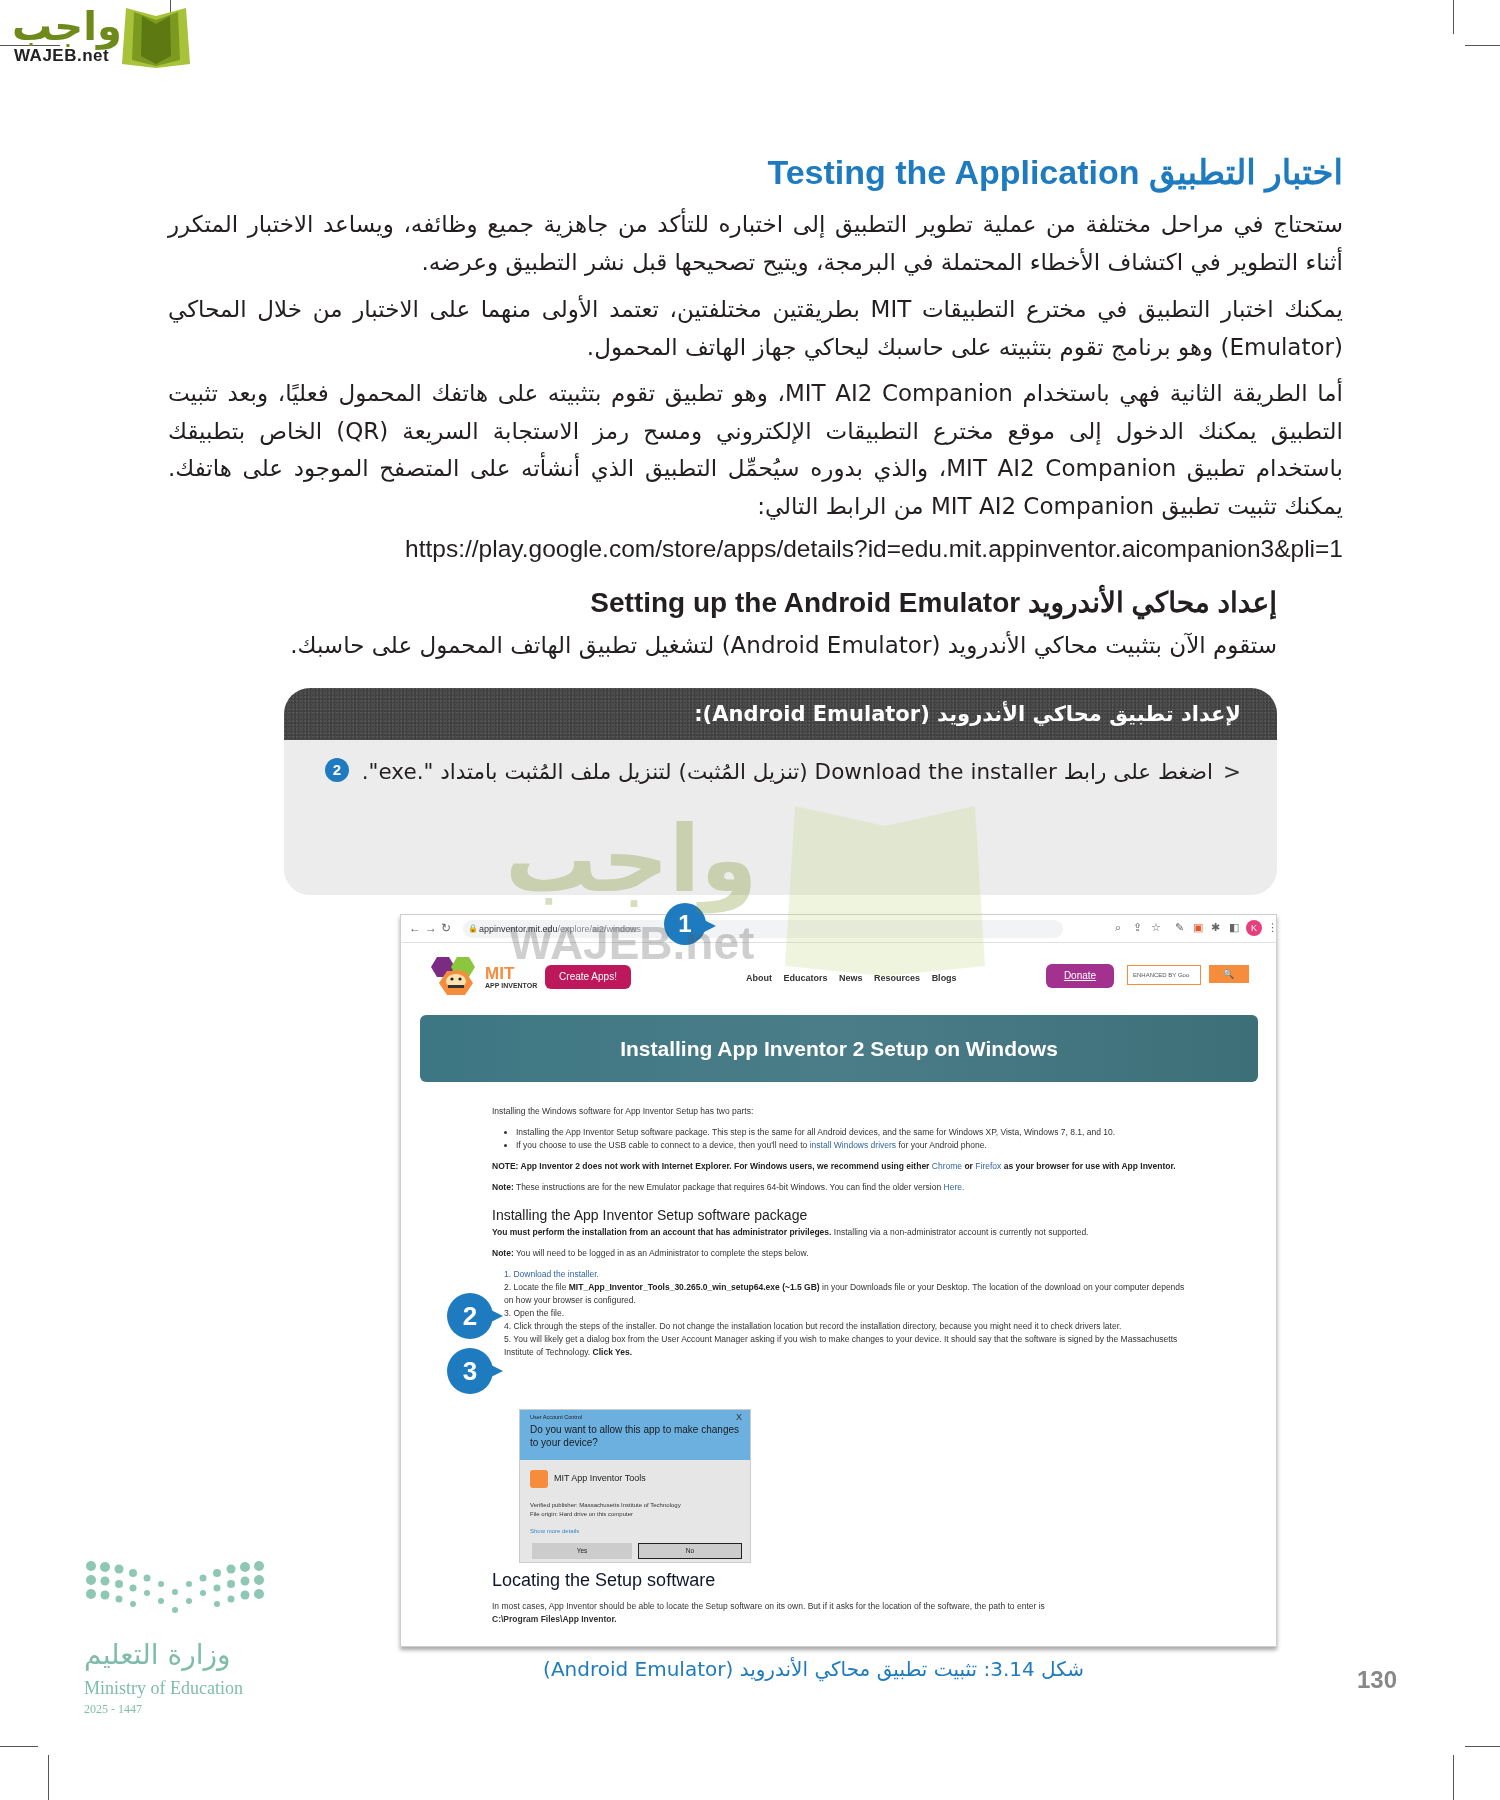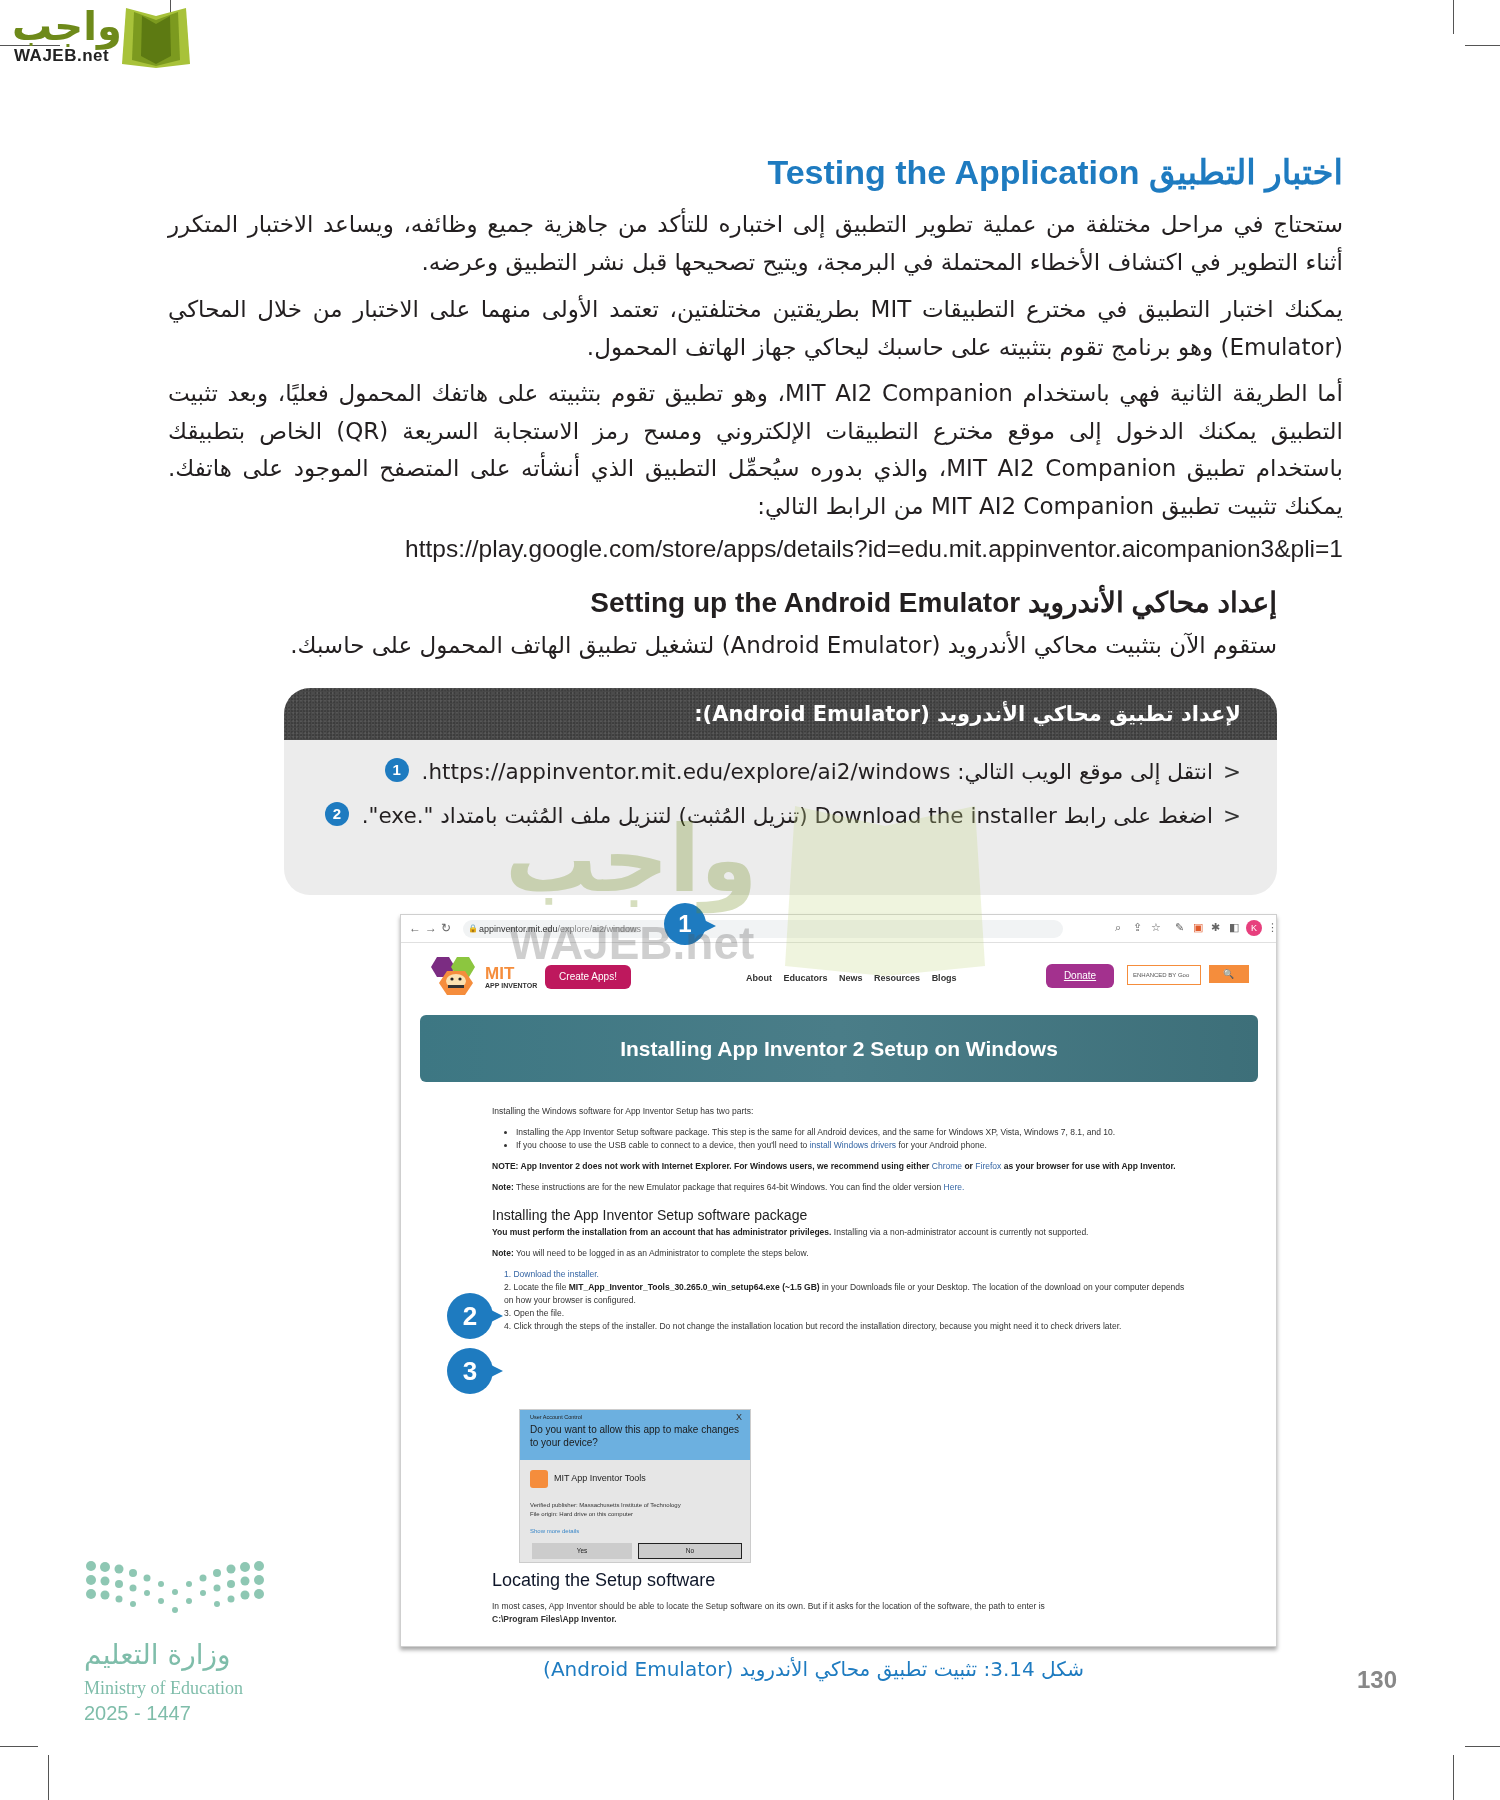--- a/index.html
+++ b/index.html
@@ -83,21 +83,21 @@
   .callout { position: absolute; width: 46px; height: 46px; background: #1e7bc0; border-radius: 50% 50% 50% 50%; color: #fff; font-weight: bold; font-size: 26px; text-align: center; line-height: 46px; font-family: "Liberation Sans", sans-serif; }
   .callout::after { content: ""; position: absolute; right: -10px; top: 16px; border-left: 14px solid #1e7bc0; border-top: 7px solid transparent; border-bottom: 7px solid transparent; }
 
   .caption { position: absolute; right: 416px; top: 1657px; font-size: 20px; color: #1e7bc0; white-space: nowrap; }
   .page-number { position: absolute; left: 1357px; top: 1666px; font-size: 24px; color: #888; font-family: "Liberation Sans", sans-serif; font-weight: bold; }
 
   .moe { position: absolute; left: 80px; top: 1560px; width: 200px; height: 170px; }
   .moe .dots { position: absolute; left: 5px; top: 0; width: 180px; height: 60px; }
   .moe .ar { position: absolute; left: 4px; top: 78px; font-size: 28px; color: #7fbdaa; }
   .moe .en { position: absolute; left: 4px; top: 118px; font-size: 18px; color: #7fbdaa; font-family: Liberation Serif, serif; }
-  .moe .yr { position: absolute; left: 4px; top: 142px; font-size: 20px; color: #7fbdaa; font-family: Liberation Sans, sans-serif; }
+  .moe .yr { position: absolute; left: 4px; top: 142px; font-size: 12px; color: #7fbdaa; font-family: Liberation Serif, serif; }
 
   .watermark { position: absolute; left: 505px; top: 806px; width: 500px; height: 170px; opacity: 0.28; pointer-events: none; }
   .watermark .ar { position: absolute; left: 0; top: 0; font-size: 92px; font-weight: bold; color: #6e8a1a; }
   .watermark .en { position: absolute; left: 4px; top: 110px; font-size: 46px; font-weight: bold; color: #555; font-family: "Liberation Sans", sans-serif; }
   .watermark .bk { position: absolute; left: 270px; top: 0; width: 220px; height: 170px; }
 </style>
 </head>
 <body>
 
 <div class="crop v" style="left:170px;top:0;height:34px;"></div>
@@ -129,24 +129,20 @@
 <div class="para rtl" style="top:375px;">أما الطريقة الثانية فهي باستخدام MIT AI2 Companion، وهو تطبيق تقوم بتثبيته على هاتفك المحمول فعليًا، وبعد تثبيت التطبيق يمكنك الدخول إلى موقع مخترع التطبيقات الإلكتروني ومسح رمز الاستجابة السريعة (QR) الخاص بتطبيقك باستخدام تطبيق MIT AI2 Companion، والذي بدوره سيُحمِّل التطبيق الذي أنشأته على المتصفح الموجود على هاتفك. يمكنك تثبيت تطبيق MIT AI2 Companion من الرابط التالي:</div>
 
 <div class="link-line">https://play.google.com/store/apps/details?id=edu.mit.appinventor.aicompanion3&amp;pli=1</div>
 
 <div class="sub-title rtl">إعداد محاكي الأندرويد Setting up the Android Emulator</div>
 <div class="sub-para rtl">ستقوم الآن بتثبيت محاكي الأندرويد (Android Emulator) لتشغيل تطبيق الهاتف المحمول على حاسبك.</div>
 
 <div class="box">
   <div class="box-head rtl">لإعداد تطبيق محاكي الأندرويد (Android Emulator):</div>
   <div class="box-list rtl">
-    <div class="box-item">
-      <span class="arrow">&lt;</span><span>انتقل إلى موقع الويب التالي: https://appinventor.mit.edu/explore/ai2/windows.</span>
-      <span class="num-badge">1</span>
-    </div>
     <div class="box-item">
       <span class="arrow">&lt;</span><span>اضغط على رابط Download the installer (تنزيل المُثبت) لتنزيل ملف المُثبت بامتداد ".exe".</span>
       <span class="num-badge">2</span>
     </div>
   </div>
 </div>
 
 <div class="shot">
   <div class="browser-bar">
     <span class="nav-btn" style="left:8px;">←</span>
@@ -203,20 +199,21 @@
     <p><b>NOTE: App Inventor 2 does not work with Internet Explorer. For Windows users, we recommend using either</b> <span class="blue">Chrome</span> <b>or</b> <span class="blue">Firefox</span> <b>as your browser for use with App Inventor.</b></p>
     <p><b>Note:</b> <span>These instructions are for the new Emulator package that requires 64-bit Windows. You can find the older version</span> <span class="blue">Here.</span></p>
     <div class="h2">Installing the App Inventor Setup software package</div>
     <div><b>You must perform the installation from an account that has administrator privileges.</b> <span>Installing via a non-administrator account is currently not supported.</span></div>
     <p><b>Note:</b> <span>You will need to be logged in as an Administrator to complete the steps below.</span></p>
     <ol>
       <li class="blue">1. Download the installer.</li>
       <li><span>2. Locate the file</span> <b>MIT_App_Inventor_Tools_30.265.0_win_setup64.exe (~1.5 GB)</b> <span>in your Downloads file or your Desktop. The location of the download on your computer depends on how your browser is configured.</span></li>
       <li>3. Open the file.</li>
       <li>4. Click through the steps of the installer. Do not change the installation location but record the installation directory, because you might need it to check drivers later.</li>
+      <li><span>5. You will likely get a dialog box from the User Account Manager asking if you wish to make changes to your device. It should say that the software is signed by the Massachusetts Institute of Technology.</span> <b>Click Yes.</b></li>
     </ol>
   </div>
 
   <div class="uac">
     <div class="uac-top">
       <div class="uac-caption">User Account Control</div>
       <span class="uac-x">X</span>
       <div class="uac-q">Do you want to allow this app to make changes to your device?</div>
     </div>
     <div class="uac-app"><span class="app-ico"></span><span>MIT App Inventor Tools</span></div>

